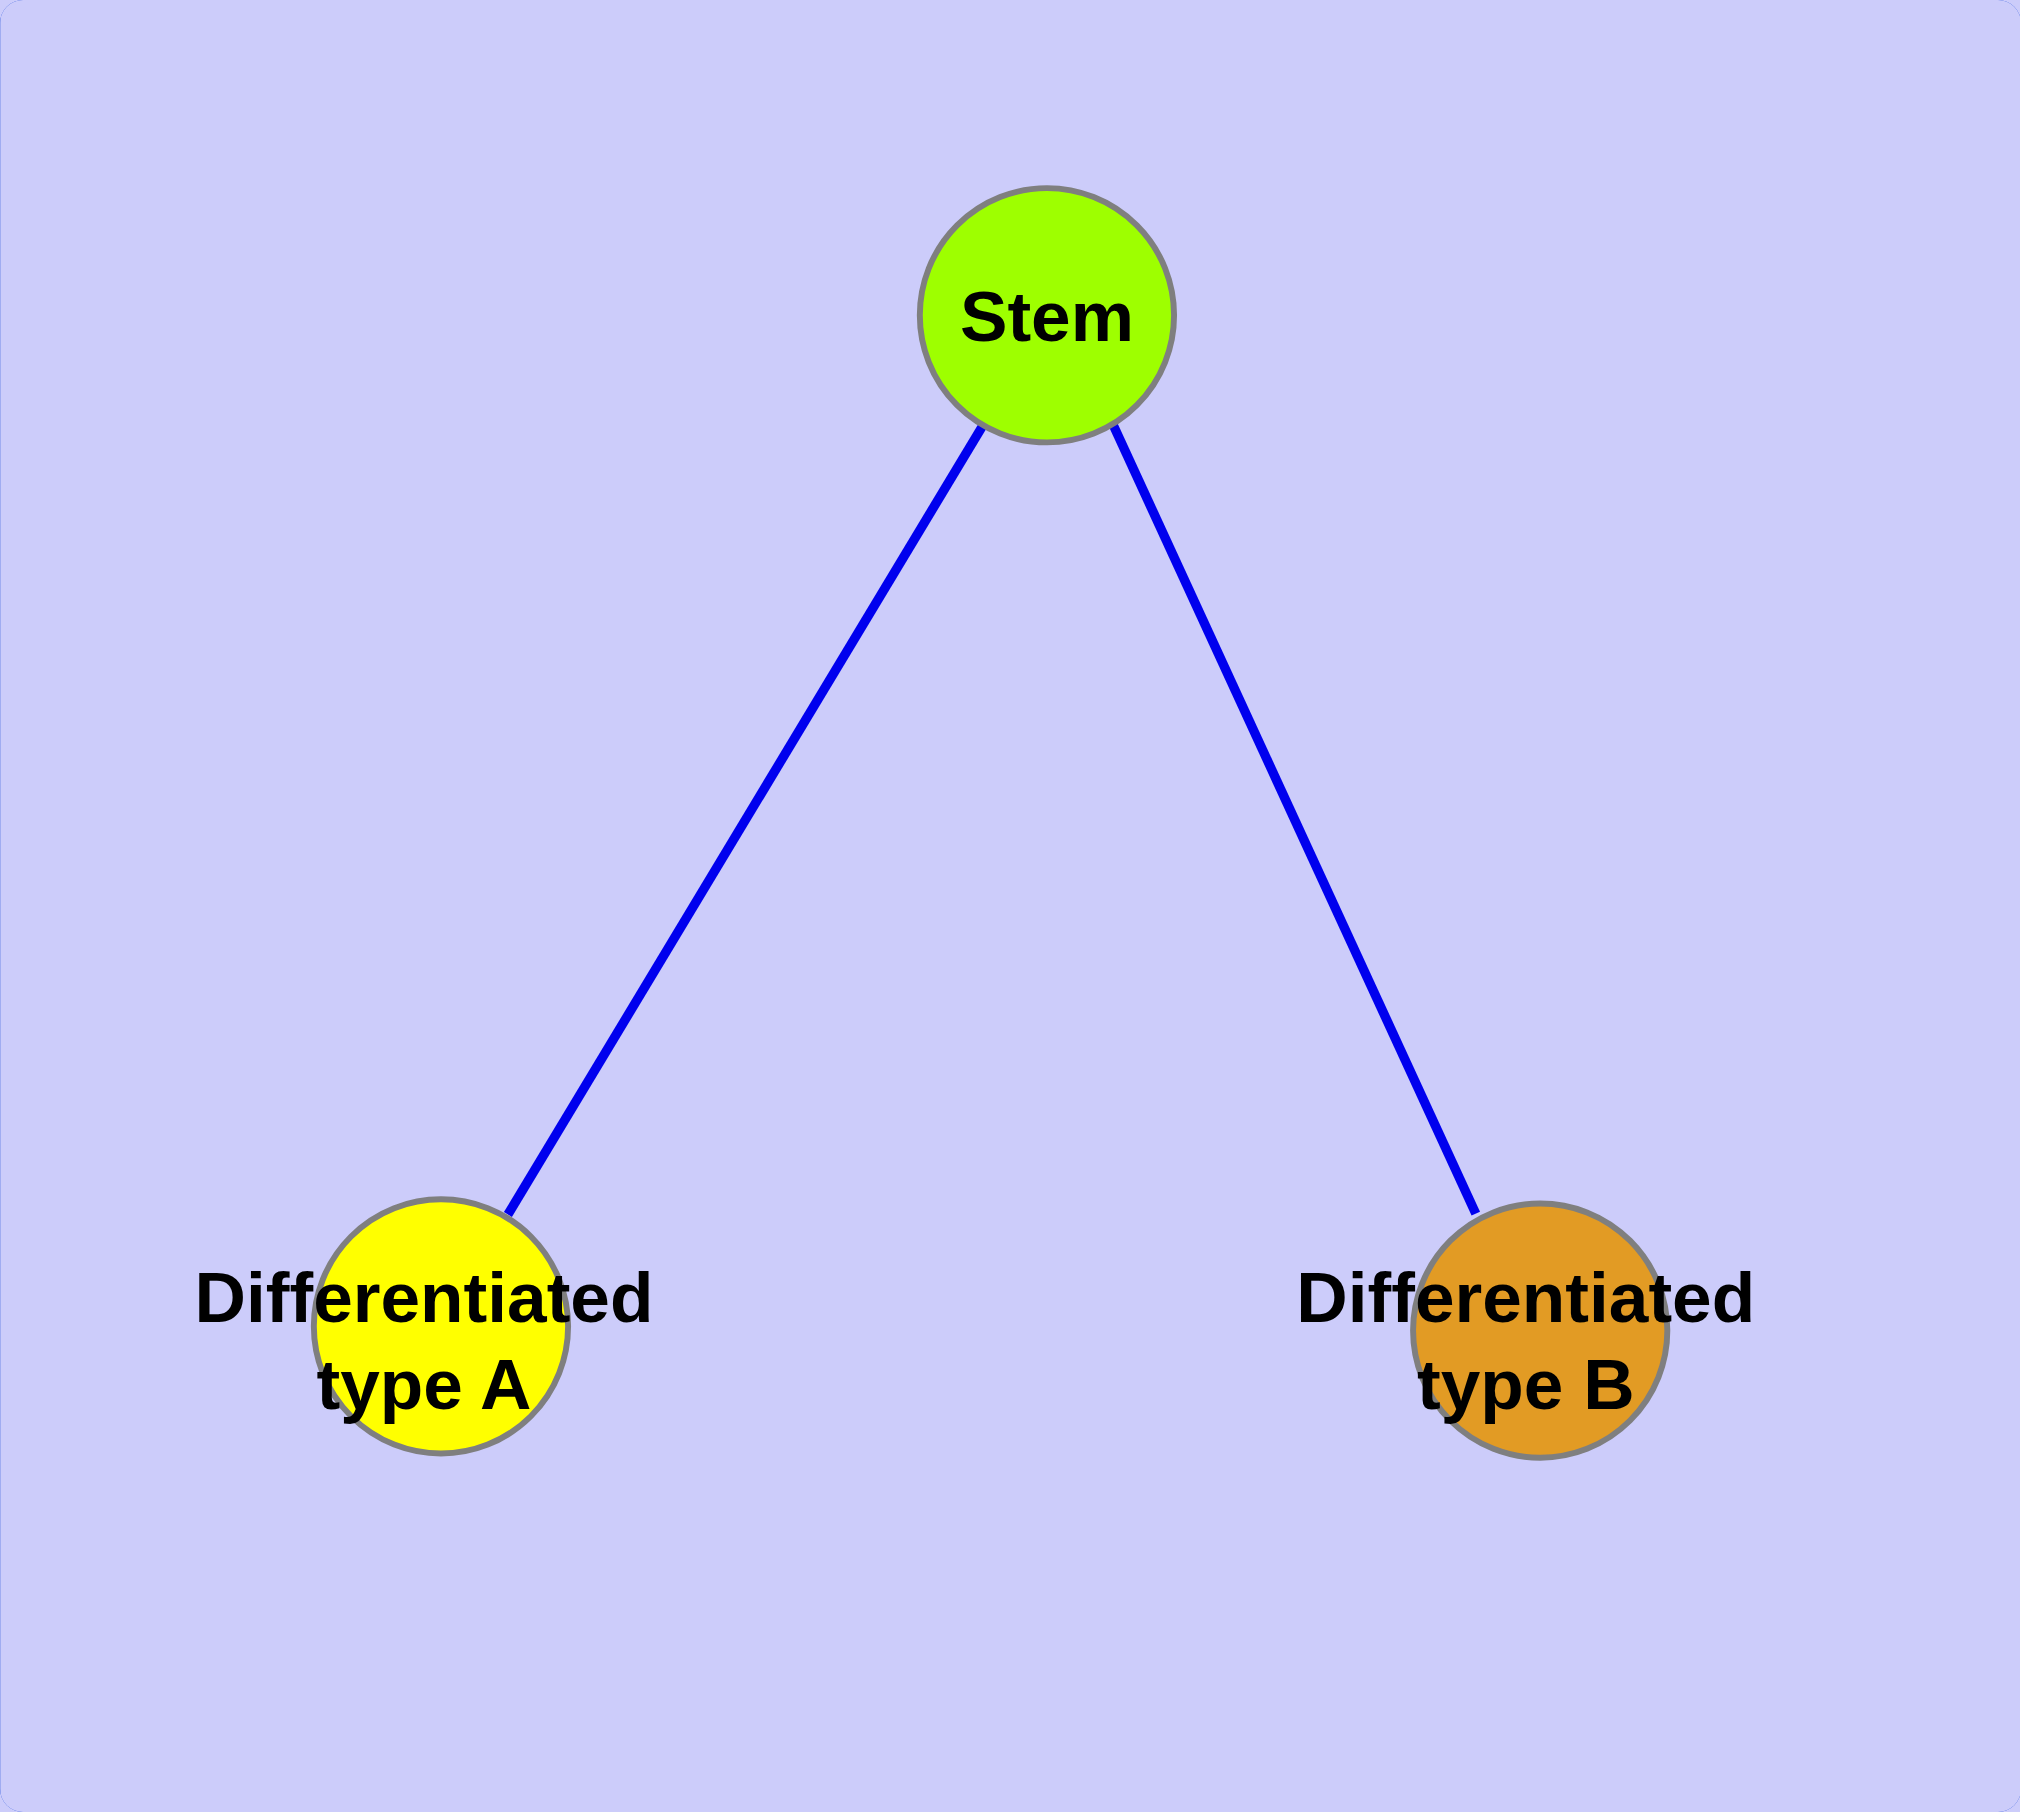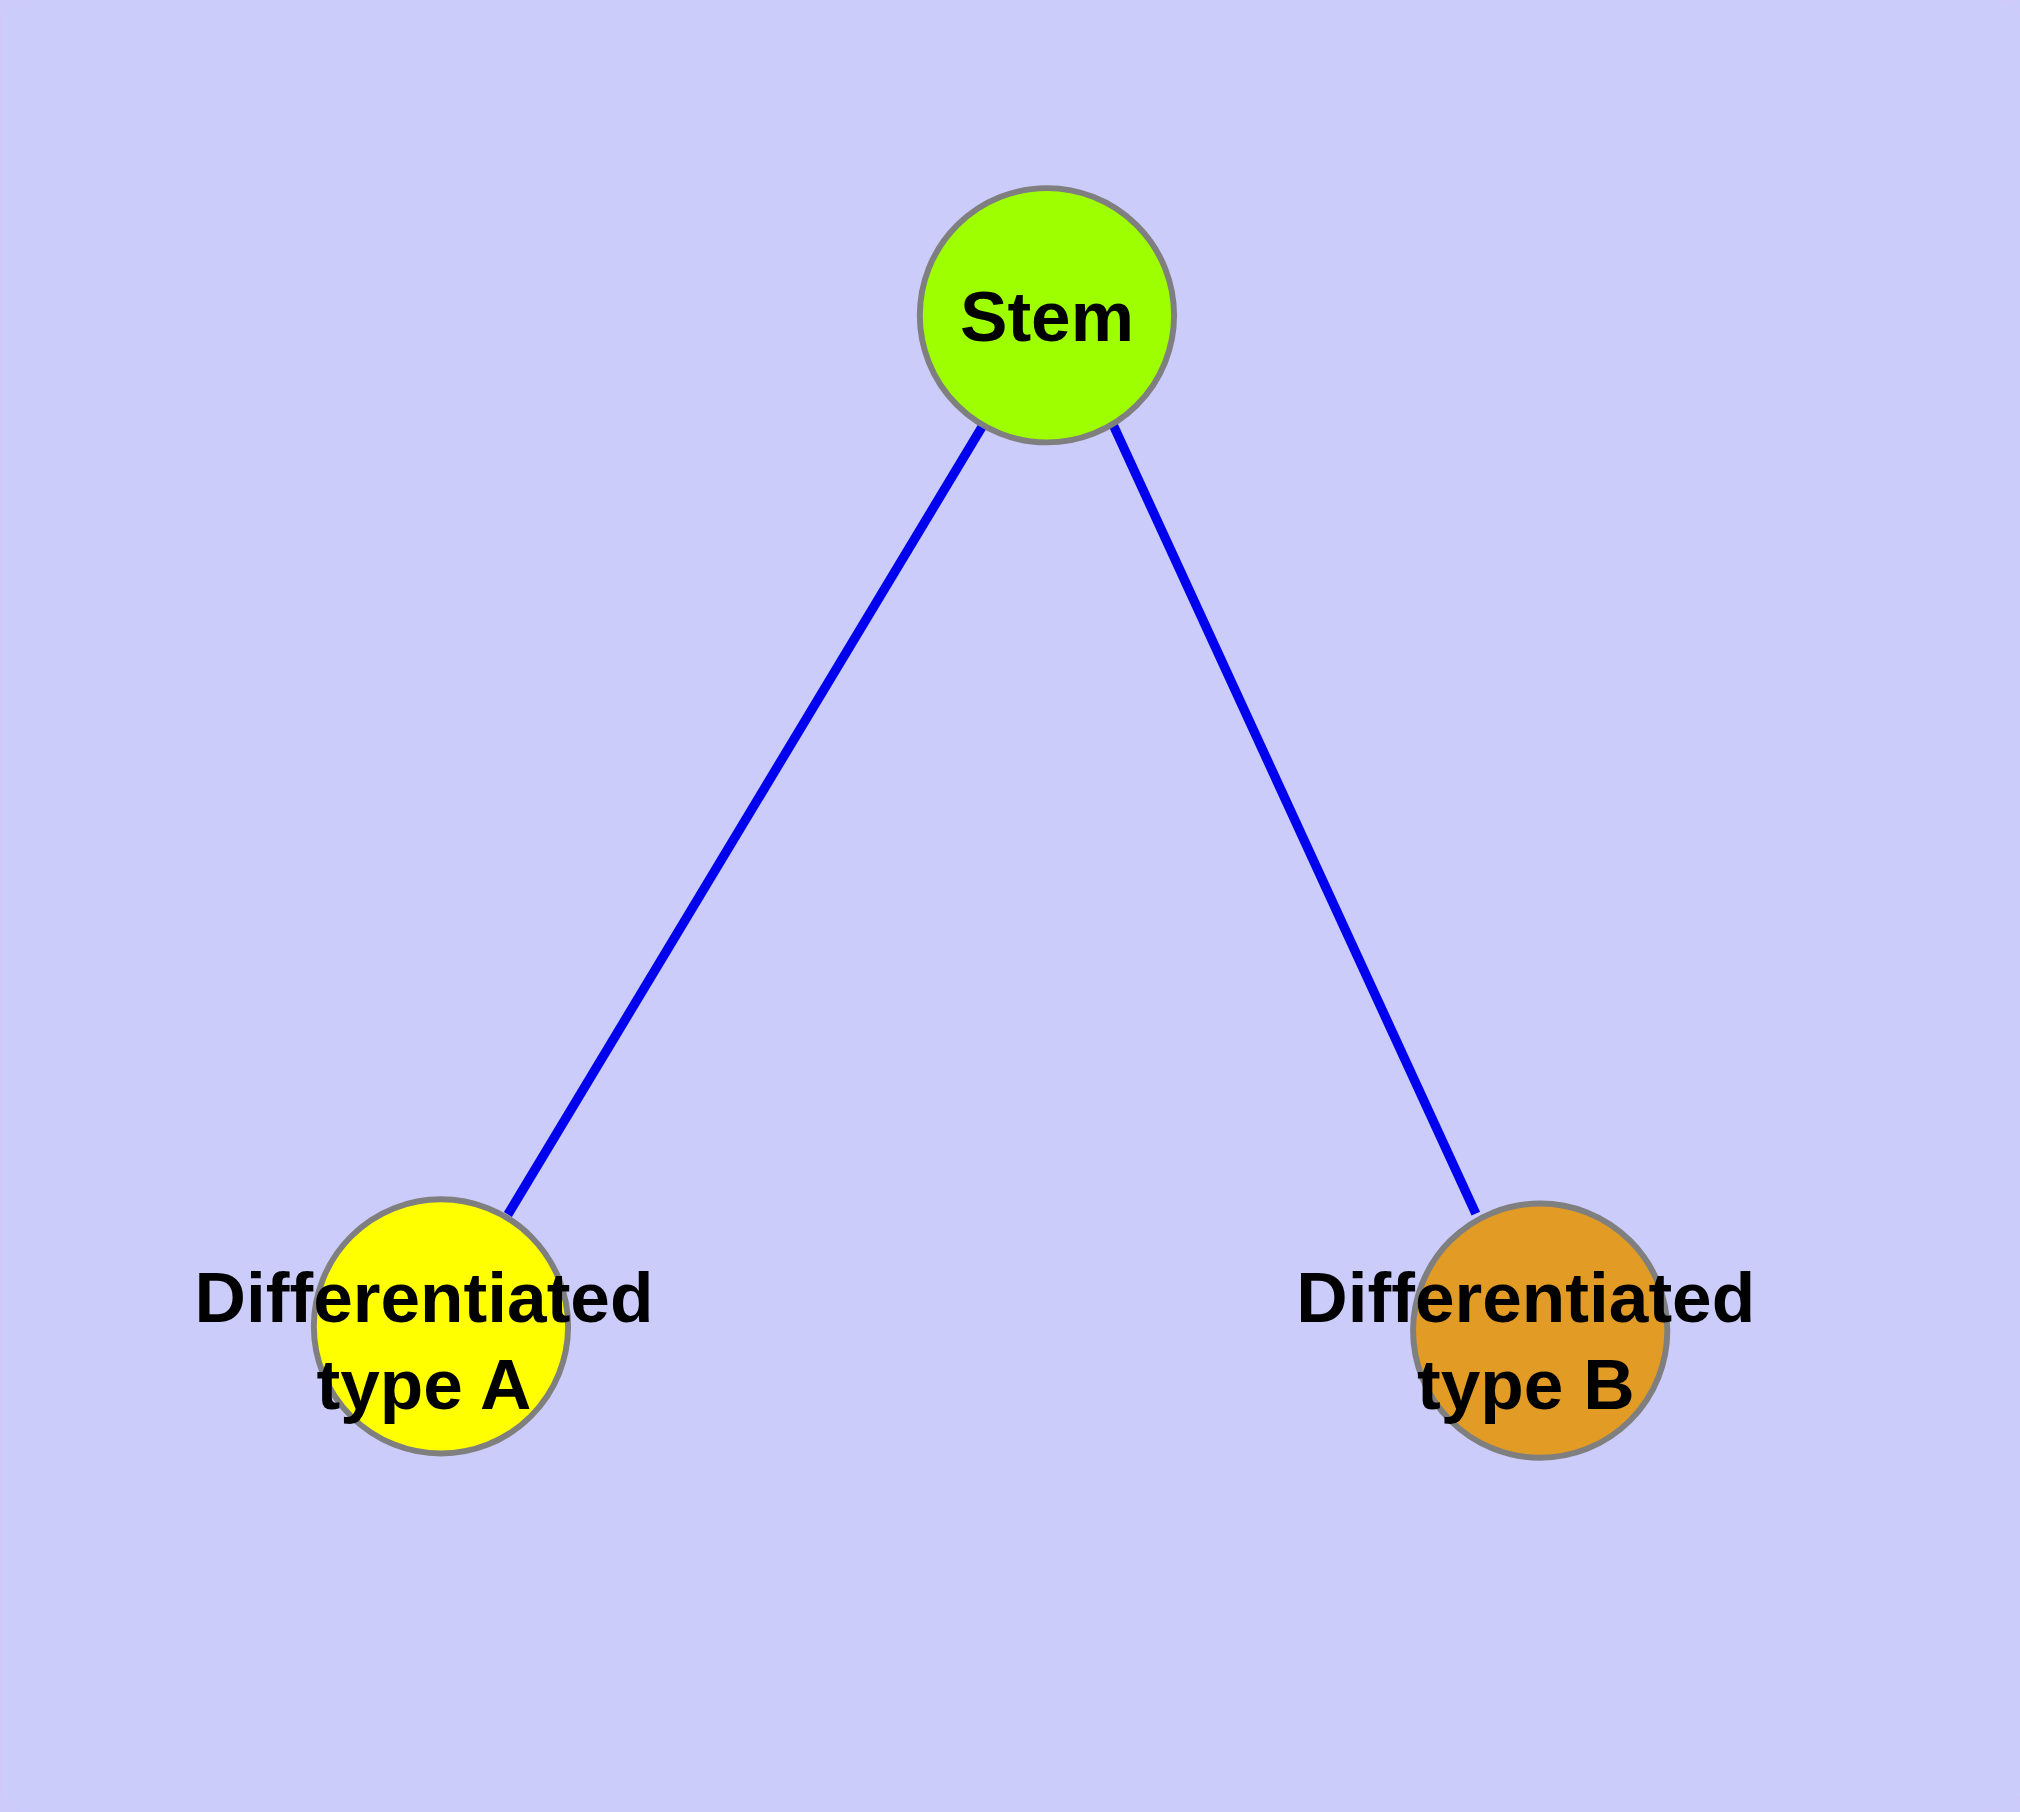--- a/index.html
+++ b/index.html
@@ -5,21 +5,21 @@
 <style>
   html, body {
     margin: 0;
     padding: 0;
     background: #ccccfa;
   }
   #canvas {
     position: relative;
     width: 2021px;
     height: 1812px;
-    background: #f0abfc;
+    background: #1d4ed8;
     overflow: hidden;
     font-family: "Liberation Sans", sans-serif;
     border-radius: 23px;
   }
   #graph-svg {
     position: absolute;
     left: 0;
     top: 0;
     width: 2021px;
     height: 1812px;

